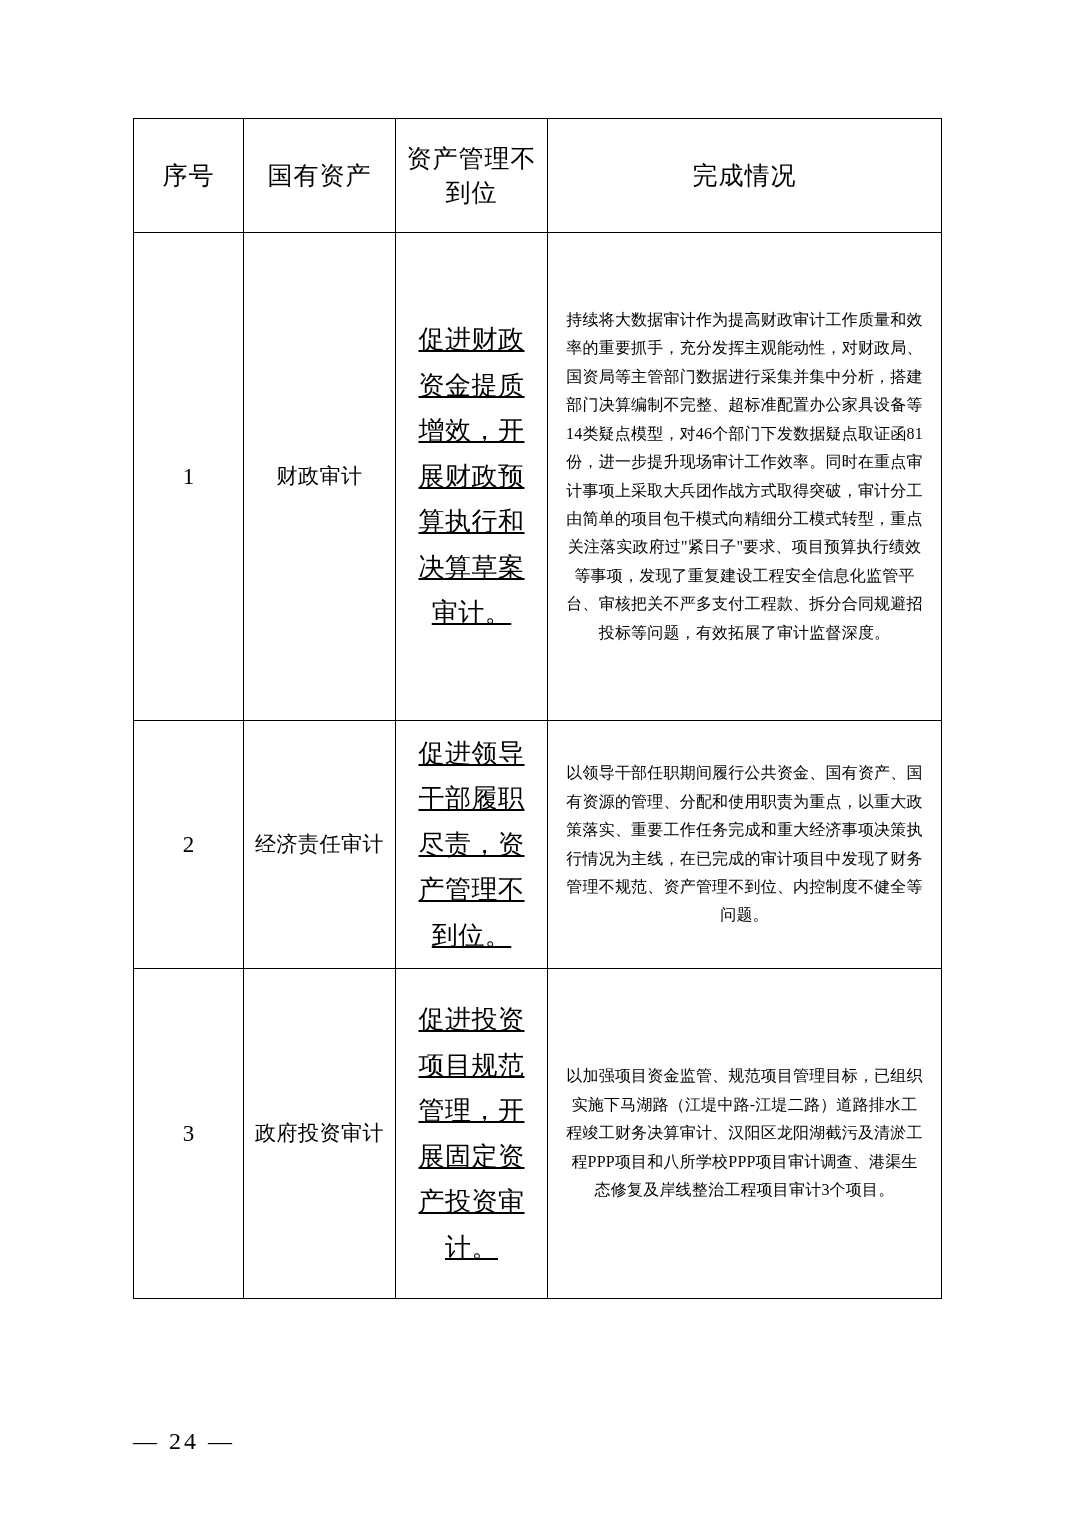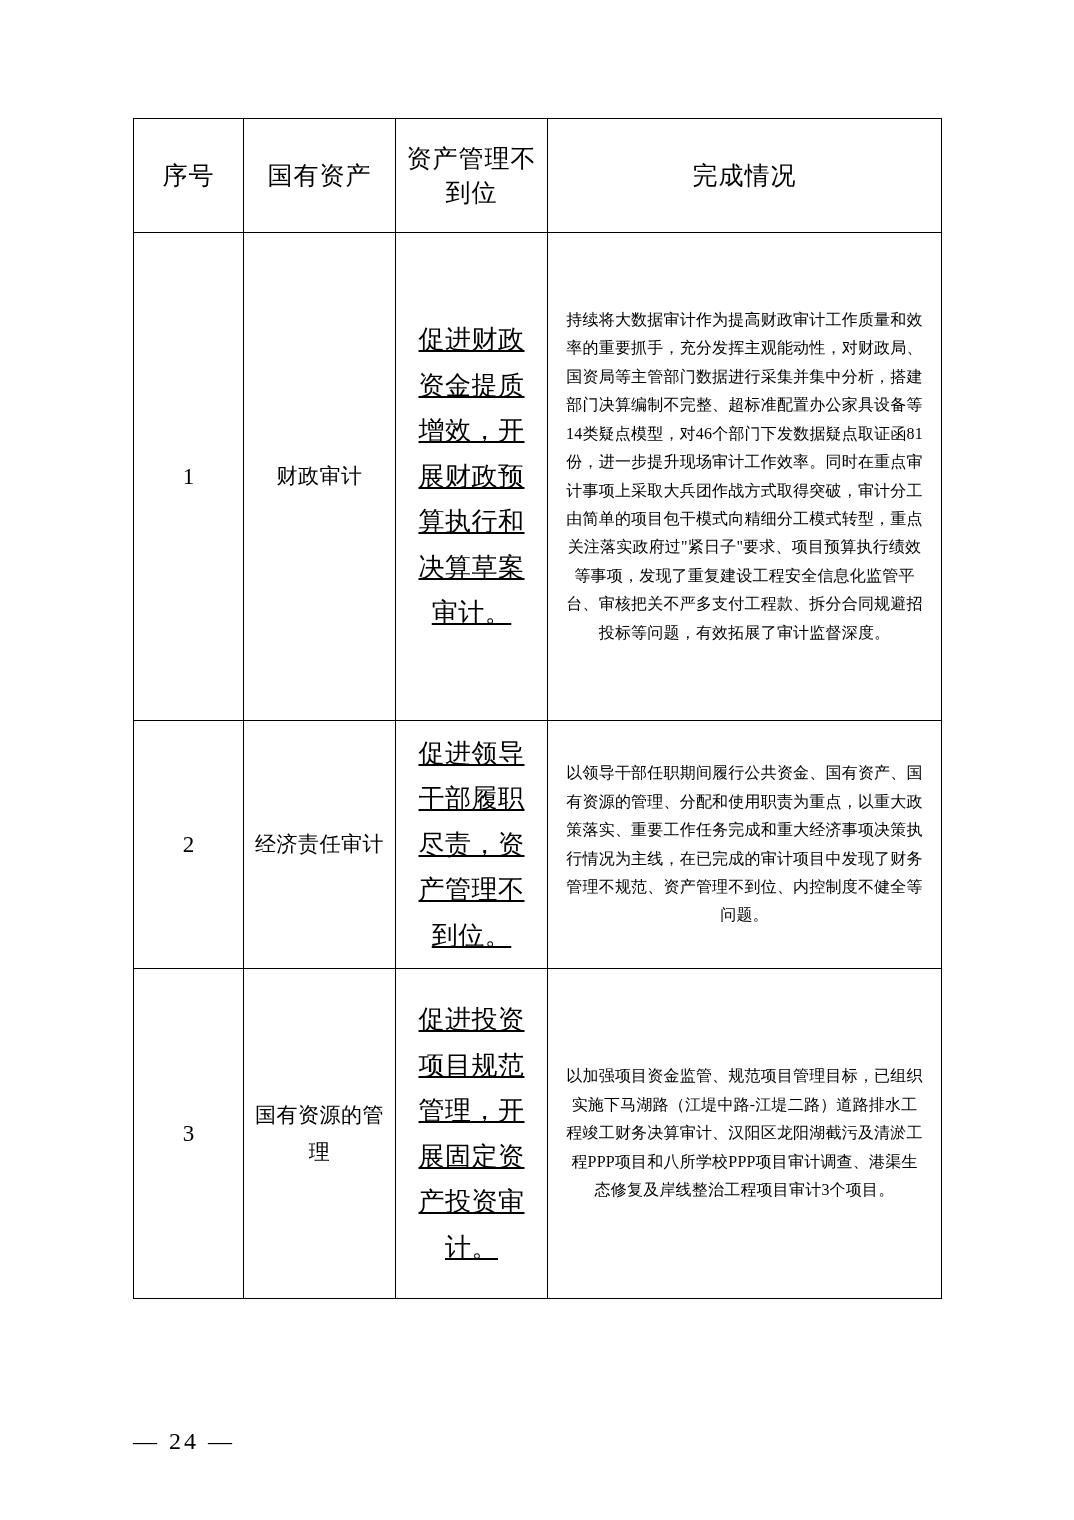--- a/index.html
+++ b/index.html
@@ -118,21 +118,21 @@
         <td class="done-cell">持续将大数据审计作为提高财政审计工作质量和效率的重要抓手，充分发挥主观能动性，对财政局、国资局等主管部门数据进行采集并集中分析，搭建部门决算编制不完整、超标准配置办公家具设备等14类疑点模型，对46个部门下发数据疑点取证函81份，进一步提升现场审计工作效率。同时在重点审计事项上采取大兵团作战方式取得突破，审计分工由简单的项目包干模式向精细分工模式转型，重点关注落实政府过"紧日子"要求、项目预算执行绩效等事项，发现了重复建设工程安全信息化监管平台、审核把关不严多支付工程款、拆分合同规避招投标等问题，有效拓展了审计监督深度。</td>
       </tr>
       <tr class="row-2">
         <td class="no-cell">2</td>
         <td class="item-cell">经济责任审计</td>
         <td class="goal-cell">促进领导干部履职尽责，资产管理不到位。</td>
         <td class="done-cell">以领导干部任职期间履行公共资金、国有资产、国有资源的管理、分配和使用职责为重点，以重大政策落实、重要工作任务完成和重大经济事项决策执行情况为主线，在已完成的审计项目中发现了财务管理不规范、资产管理不到位、内控制度不健全等问题。</td>
       </tr>
       <tr class="row-3">
         <td class="no-cell">3</td>
-        <td class="item-cell">国有资源的管理</td>
+        <td class="item-cell">政府投资审计</td>
         <td class="goal-cell">促进投资项目规范管理，开展固定资产投资审计。</td>
         <td class="done-cell">以加强项目资金监管、规范项目管理目标，已组织实施下马湖路（江堤中路-江堤二路）道路排水工程竣工财务决算审计、汉阳区龙阳湖截污及清淤工程PPP项目和八所学校PPP项目审计调查、港渠生态修复及岸线整治工程项目审计3个项目。</td>
       </tr>
     </tbody>
   </table>
 
   <div class="page-number">— 24 —</div>
 
 </div>
 

